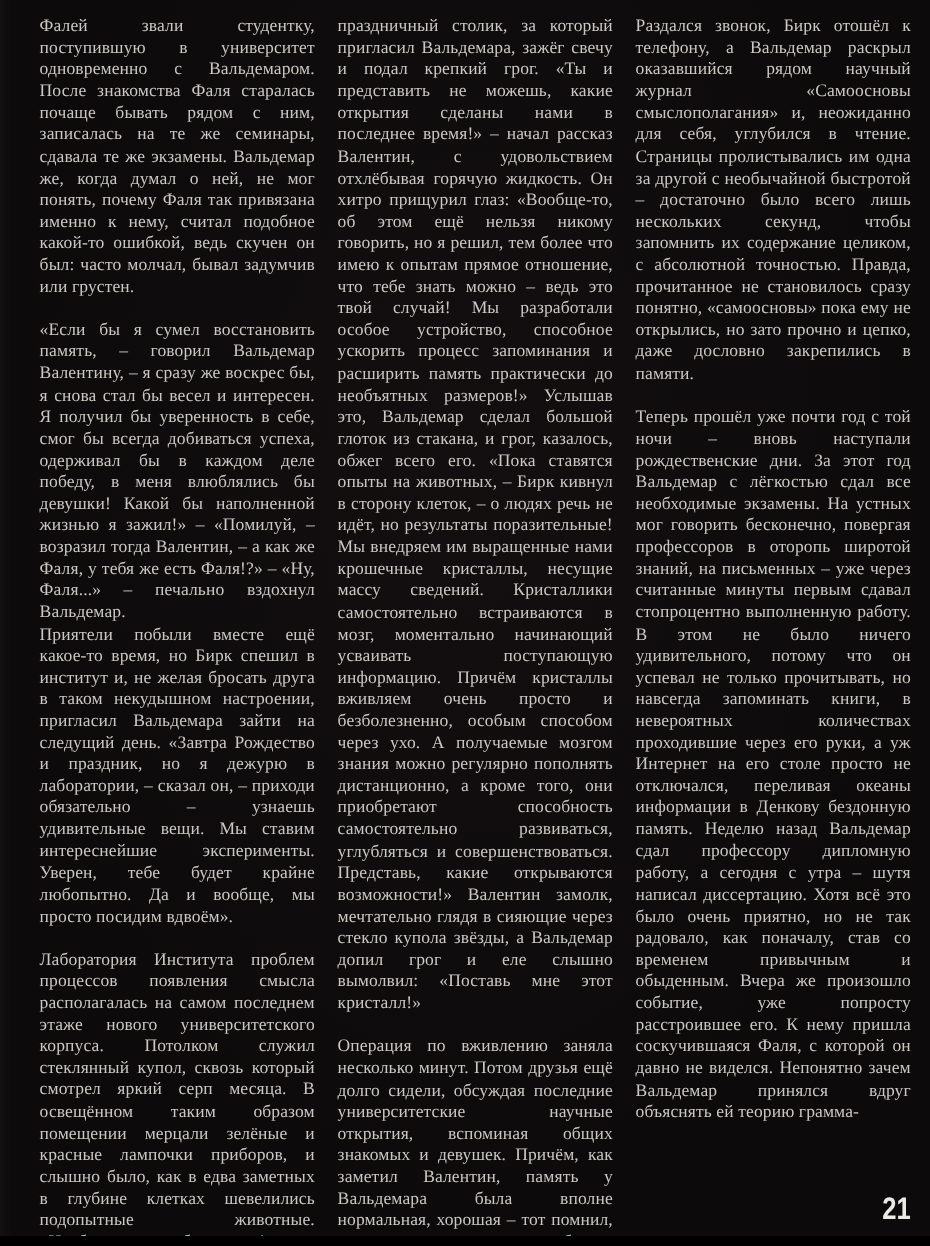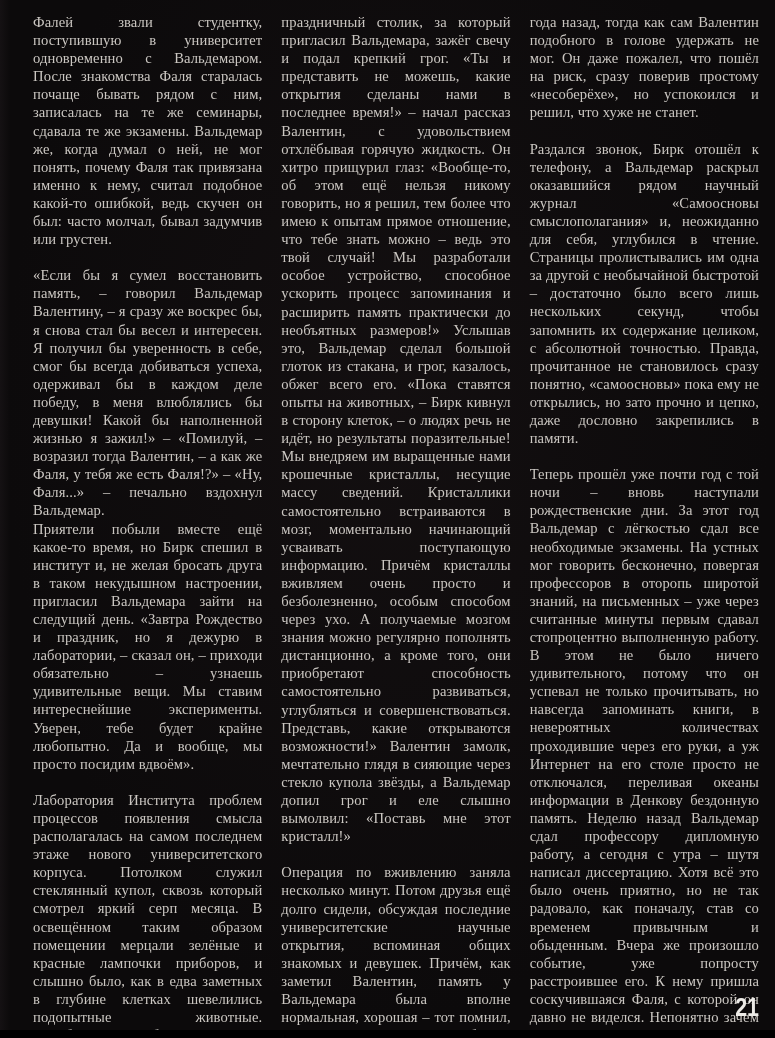--- a/index.html
+++ b/index.html
@@ -67,19 +67,18 @@
       <p class="gap-after">Фалей звали студентку, поступившую в университет одновременно с Вальдемаром. После знакомства Фаля старалась почаще бывать рядом с ним, записалась на те же семинары, сдавала те же экзамены. Вальдемар же, когда думал о ней, не мог понять, почему Фаля так привязана именно к нему, считал подобное какой-то ошибкой, ведь скучен он был: часто молчал, бывал задумчив или грустен.</p>
       <p>«Если бы я сумел восстановить память, – говорил Вальдемар Валентину, – я сразу же воскрес бы, я снова стал бы весел и интересен. Я получил бы уверенность в себе, смог бы всегда добиваться успеха, одерживал бы в каждом деле победу, в меня влюблялись бы девушки! Какой бы наполненной жизнью я зажил!» – «Помилуй, – возразил тогда Валентин, – а как же Фаля, у тебя же есть Фаля!?» – «Ну, Фаля...» – печально вздохнул Вальдемар.</p>
       <p class="gap-after">Приятели побыли вместе ещё какое-то время, но Бирк спешил в институт и, не желая бросать друга в таком некудышном настроении, пригласил Вальдемара зайти на следущий день. «Завтра Рождество и праздник, но я дежурю в лаборатории, – сказал он, – приходи обязательно – узнаешь удивительные вещи. Мы ставим интереснейшие эксперименты. Уверен, тебе будет крайне любопытно. Да и вообще, мы просто посидим вдвоём».</p>
       <p>Лаборатория Института проблем процессов появления смысла располагалась на самом последнем этаже нового университетского корпуса. Потолком служил стеклянный купол, сквозь который смотрел яркий серп месяца. В освещённом таким образом помещении мерцали зелёные и красные лампочки приборов, и слышно было, как в едва заметных в глубине клетках шевелились подопытные животные. «Необычная лаборатория!» – подумалось Денку. А Валентин накрыл даже</p>
     </div>
     <div class="col">
       <p class="gap-after">праздничный столик, за который пригласил Вальдемара, зажёг свечу и подал крепкий грог. «Ты и представить не можешь, какие открытия сделаны нами в последнее время!» – начал рассказ Валентин, с удовольствием отхлёбывая горячую жидкость. Он хитро прищурил глаз: «Вообще-то, об этом ещё нельзя никому говорить, но я решил, тем более что имею к опытам прямое отношение, что тебе знать можно – ведь это твой случай! Мы разработали особое устройство, способное ускорить процесс запоминания и расширить память практически до необъятных размеров!» Услышав это, Вальдемар сделал большой глоток из стакана, и грог, казалось, обжег всего его. «Пока ставятся опыты на животных, – Бирк кивнул в сторону клеток, – о людях речь не идёт, но результаты поразительные! Мы внедряем им выращенные нами крошечные кристаллы, несущие массу сведений. Кристаллики самостоятельно встраиваются в мозг, моментально начинающий усваивать поступающую информацию. Причём кристаллы вживляем очень просто и безболезненно, особым способом через ухо. А получаемые мозгом знания можно регулярно пополнять дистанционно, а кроме того, они приобретают способность самостоятельно развиваться, углубляться и совершенствоваться. Представь, какие открываются возможности!» Валентин замолк, мечтательно глядя в сияющие через стекло купола звёзды, а Вальдемар допил грог и еле слышно вымолвил: «Поставь мне этот кристалл!»</p>
       <p>Операция по вживлению заняла несколько минут. Потом друзья ещё долго сидели, обсуждая последние университетские научные открытия, вспоминая общих знакомых и девушек. Причём, как заметил Валентин, память у Вальдемара была вполне нормальная, хорошая – тот помнил, например, что подавали на обед на новоселье у Брамсов два</p>
     </div>
     <div class="col">
-      <p class="gap-after">года назад, тогда как сам Валентин подобного в голове удержать не мог. Он даже пожалел, что пошёл на риск, сразу поверив простому «несоберёхе», но успокоился и решил, что хуже не станет.</p>
       <p class="gap-after">Раздался звонок, Бирк отошёл к телефону, а Вальдемар раскрыл оказавшийся рядом научный журнал «Самоосновы смыслополагания» и, неожиданно для себя, углубился в чтение. Страницы пролистывались им одна за другой с необычайной быстротой – достаточно было всего лишь нескольких секунд, чтобы запомнить их содержание целиком, с абсолютной точностью. Правда, прочитанное не становилось сразу понятно, «самоосновы» пока ему не открылись, но зато прочно и цепко, даже дословно закрепились в памяти.</p>
       <p>Теперь прошёл уже почти год с той ночи – вновь наступали рождественские дни. За этот год Вальдемар с лёгкостью сдал все необходимые экзамены. На устных мог говорить бесконечно, повергая профессоров в оторопь широтой знаний, на письменных – уже через считанные минуты первым сдавал стопроцентно выполненную работу. В этом не было ничего удивительного, потому что он успевал не только прочитывать, но навсегда запоминать книги, в невероятных количествах проходившие через его руки, а уж Интернет на его столе просто не отключался, переливая океаны информации в Денкову бездонную память. Неделю назад Вальдемар сдал профессору дипломную работу, а сегодня с утра – шутя написал диссертацию. Хотя всё это было очень приятно, но не так радовало, как поначалу, став со временем привычным и обыденным. Вчера же произошло событие, уже попросту расстроившее его. К нему пришла соскучившаяся Фаля, с которой он давно не виделся. Непонятно зачем Вальдемар принялся вдруг объяснять ей теорию грамма-</p>
     </div>
   </div>
   <div class="page-number">21</div>
 </div>
 
 </body></html>

